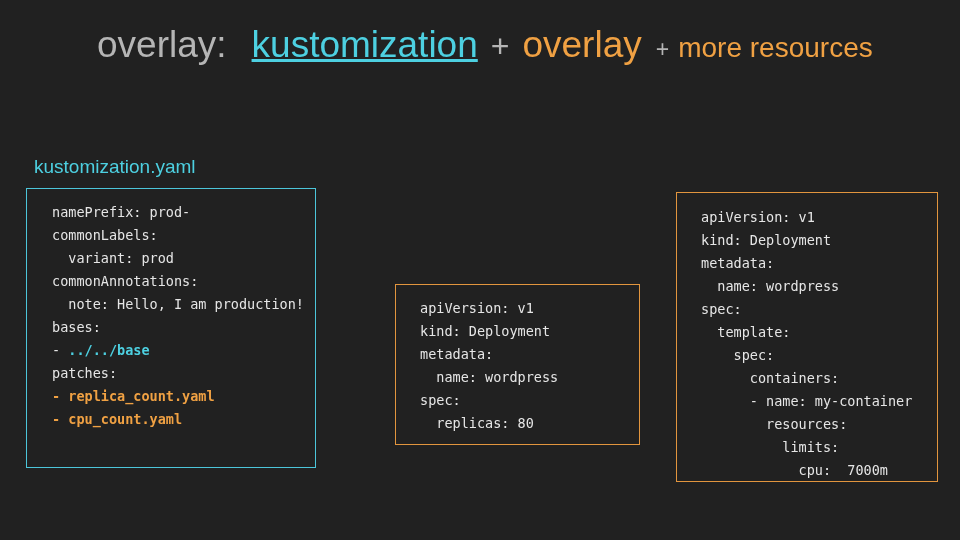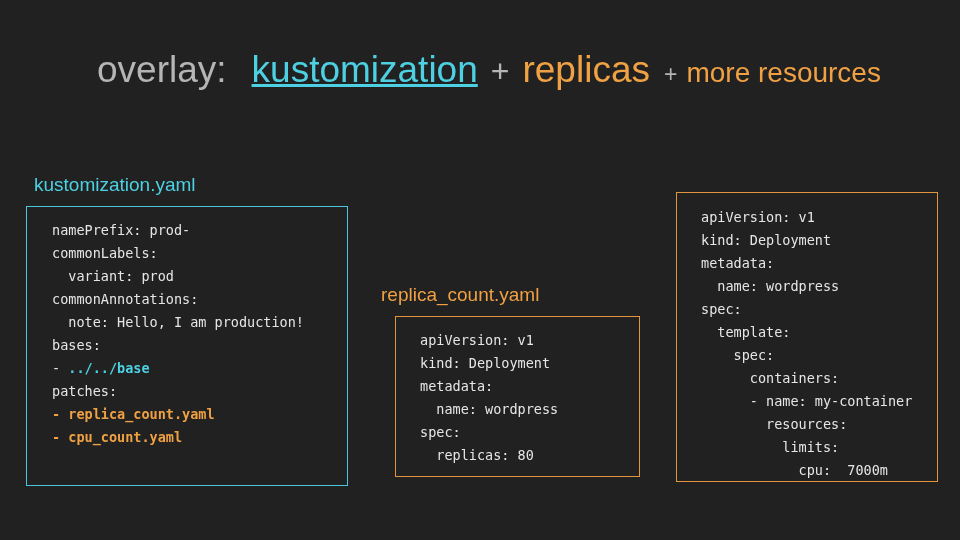--- a/index.html
+++ b/index.html
@@ -11,81 +11,80 @@
     --gray:#b5b5b5;
     --code:#e6e6e6;
   }
   html,body{margin:0;padding:0;background:#000;}
   .slide{
     position:relative;width:960px;height:540px;overflow:hidden;
     background:var(--bg);
     font-family:"Liberation Sans",sans-serif;
   }
   .title-row{
-    position:absolute;left:97px;top:49px;
+    position:absolute;left:97px;top:24px;
     display:flex;align-items:baseline;white-space:pre;justify-content:flex-end;
   }
   .t-overlay{font-size:37px;color:var(--gray);margin-right:25px;}
   .t-kustomization{font-size:37px;color:var(--cyan);text-decoration:underline;}
   .t-plus-1{font-size:32px;color:var(--gray);margin:0 13px;}
   .t-patches{font-size:37px;color:var(--orange);}
   .t-plus-2{font-size:23px;color:var(--gray);margin:0 9px 0 14px;}
   .t-more{font-size:28px;color:var(--orange);}
   .subtitle{
     position:absolute;left:287px;top:88px;
     font-size:19px;color:var(--cyan);
   }
   .block{position:absolute;}
   .block-label{font-size:19px;line-height:22px;margin:0 0 10px 8px;}
   .code-box{box-sizing:border-box;border:1.5px solid;background:transparent;}
   .code-lines{
     font-family:"DejaVu Sans Mono","Liberation Mono",monospace;
     font-size:13.5px;line-height:23px;color:var(--code);
     white-space:pre;margin:0;
   }
-  .block-cyan .block-label{color:var(--cyan);margin-top:18px;}
+  .block-cyan .block-label{color:var(--cyan);}
   .block-cyan .code-box{border-color:var(--cyan-border);}
   .block-orange .block-label{color:var(--orange);}
   .block-orange .code-box{border-color:var(--orange-border);margin-left:22px;}
 
   #block-kustomization{left:26px;top:156px;}
-  #block-kustomization .code-box{width:322px;height:280px;padding:12px 14px 0 25px;}
+  #block-kustomization .code-box{width:290px;height:280px;padding:12px 14px 0 25px;}
   #block-replica{left:373px;top:284px;}
   #block-replica .code-box{width:245px;height:161px;padding:12px 10px 0 24px;}
   #block-cpu{left:654px;top:192px;}
   #block-cpu .code-box{width:262px;height:290px;padding:13px 10px 0 24px;}
 
   .seg-cyan{color:var(--cyan);}
   .seg-orange{color:var(--orange);}
   .seg-bold{font-weight:bold;}
 </style>
 </head>
 <body>
 
 <div class="slide">
 
   <div class="title-row">
     <span class="t-overlay">overlay:</span>
     <span class="t-kustomization">kustomization</span>
     <span class="t-plus-1">+</span>
-    <span class="t-patches">replicas</span>
+    <span class="t-patches">overlay</span>
     <span class="t-plus-2">+</span>
     <span class="t-more">more resources</span>
   </div>
 
 
   <div class="block block-cyan" id="block-kustomization">
     <div class="block-label">kustomization.yaml</div>
     <div class="code-box">
       <pre class="code-lines"><div class="code-line"><span>namePrefix: prod-</span></div><div class="code-line"><span>commonLabels:</span></div><div class="code-line"><span>  variant: prod</span></div><div class="code-line"><span>commonAnnotations:</span></div><div class="code-line"><span>  note: Hello, I am production!</span></div><div class="code-line"><span>bases:</span></div><div class="code-line"><span>- </span><span class="seg-cyan seg-bold">../../base</span></div><div class="code-line"><span>patches:</span></div><div class="code-line"><span class="seg-orange seg-bold">- replica_count.yaml</span></div><div class="code-line"><span class="seg-orange seg-bold">- cpu_count.yaml</span></div></pre>
     </div>
   </div>
 
   <div class="block block-orange" id="block-replica">
-    <div class="block-label">replica_count.yaml</div>
     <div class="code-box">
       <pre class="code-lines"><div class="code-line"><span>apiVersion: v1</span></div><div class="code-line"><span>kind: Deployment</span></div><div class="code-line"><span>metadata:</span></div><div class="code-line"><span>  name: wordpress</span></div><div class="code-line"><span>spec:</span></div><div class="code-line"><span>  replicas: 80</span></div></pre>
     </div>
   </div>
 
   <div class="block block-orange" id="block-cpu">
     <div class="code-box">
       <pre class="code-lines"><div class="code-line"><span>apiVersion: v1</span></div><div class="code-line"><span>kind: Deployment</span></div><div class="code-line"><span>metadata:</span></div><div class="code-line"><span>  name: wordpress</span></div><div class="code-line"><span>spec:</span></div><div class="code-line"><span>  template:</span></div><div class="code-line"><span>    spec:</span></div><div class="code-line"><span>      containers:</span></div><div class="code-line"><span>      - name: my-container</span></div><div class="code-line"><span>        resources:</span></div><div class="code-line"><span>          limits:</span></div><div class="code-line"><span>            cpu:  7000m</span></div></pre>
     </div>
   </div>

